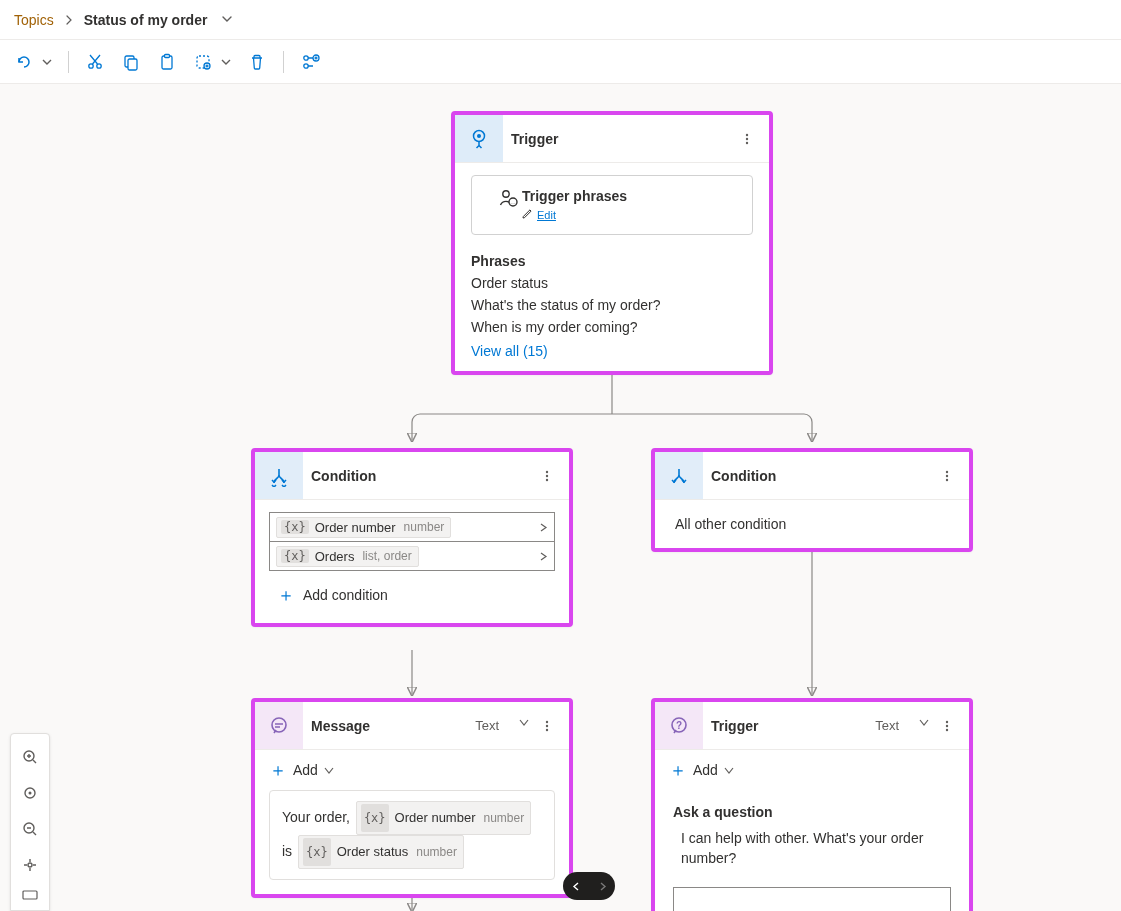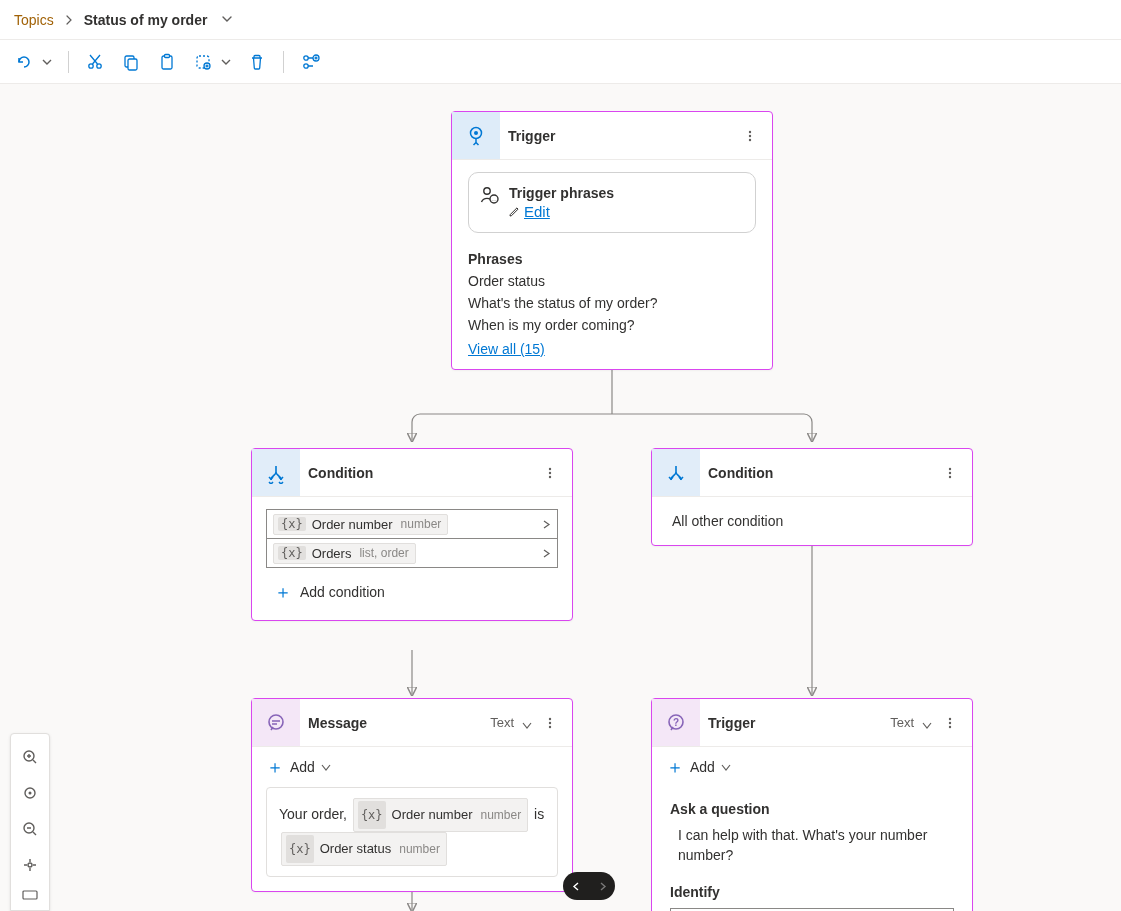--- a/index.html
+++ b/index.html
@@ -71,21 +71,21 @@
     position: relative;
     width: 100%;
     height: calc(100% - 84px);
     background: #faf9f8;
     overflow: hidden;
   }
   
   .node {
     position: absolute;
     background: #fff;
-    border: 1px solid #d946ef;
+    border: 4px solid #d946ef;
     border-radius: 4px;
     box-shadow: 0 1px 2px rgba(0,0,0,0.04);
   }
   .node-header {
     display: flex;
     align-items: center;
     height: 48px;
     padding-right: 10px;
     border-bottom: 1px solid #edebe9;
   }
@@ -101,77 +101,76 @@
   .node-title {
     flex: 1;
     font-weight: 600;
     padding-left: 8px;
   }
   .node-tag {
     color: #605e5c;
     font-size: 13px;
     margin-right: 6px;
     display: flex;
-    align-items: flex-end;
-    gap: 8px;
+    align-items: flex-start;
+    gap: 20px;
   }
   .icon-bg-blue { background: #deecf9; }
   .icon-bg-dblue { background: #e1edf9; }
   .icon-bg-purple { background: #f4e7f7; }
   .node-menu {
     width: 24px;
     height: 24px;
     display: flex;
     align-items: center;
     justify-content: center;
     color: #605e5c;
     cursor: pointer;
     border-radius: 4px;
   }
   .node-body {
     padding: 12px 16px;
   }
   
   .inner-card {
     border: 1px solid #d1d1d1;
-    border-radius: 10px;
-    padding: 12px 10px;
-    display: flex;
-    gap: 10px;
+    border-radius: 4px;
+    padding: 12px 26px;
+    display: flex;
+    gap: 4px;
   }
   .inner-card .ic-left {
     display:flex; align-items:flex-start;
     color:#605e5c;
   }
   .inner-card .ic-body {
     flex: 1;
   }
   .inner-card .ic-title {
     font-weight: 600;
     margin-bottom: 2px;
   }
   .inner-card .ic-edit {
     color: #0078d4;
-    font-size: 15px;
+    font-size: 11px;
     display: inline-flex;
     align-items: center;
     gap: 4px;
   }
   .inner-card .ic-edit a { color: #0078d4; text-decoration: underline; }
   .phrases-heading {
     font-weight: 600;
     margin-top: 18px;
   }
   .phrase-line {
     margin-top: 6px;
     color: #323130;
   }
   .link {
     color: #0078d4;
-    text-decoration: underline;
     cursor: pointer;
     display: inline-block;
     margin-top: 8px;
   }
   
   .field-stack {
     display: flex;
     flex-direction: column;
   }
   .field-row {
@@ -603,22 +602,21 @@
     </div>
     <div class="msg-add">
       <span class="plus">＋</span>
       <span>Add</span>
       <svg width="10" height="9" viewBox="0 0 10 9">
           <path d="M1 2 L5 7 L9 2" stroke="#605e5c" stroke-width="1.2" fill="none"></path>
         </svg>
     </div>
     <div class="q-body">
       <div class="q-heading">Ask a question</div>
-      <div class="q-text">I can help with that. What's your number number?</div>
-      <div class="q-heading">Identify</div>
+      <div class="q-text">I can help with other. What's your order number?</div>
       <div class="field-row" style="margin-top:6px;">
         <span class="grow"></span>
       </div>
     </div>
   </div>
 
   <div class="pager" style="left:563px; top:788px;">
     <button>
       <svg width="9" height="9" viewBox="0 0 9 9">
           <path d="M6 1 L2 4.5 L6 8" stroke="#fff" stroke-width="1.4" fill="none"></path>

